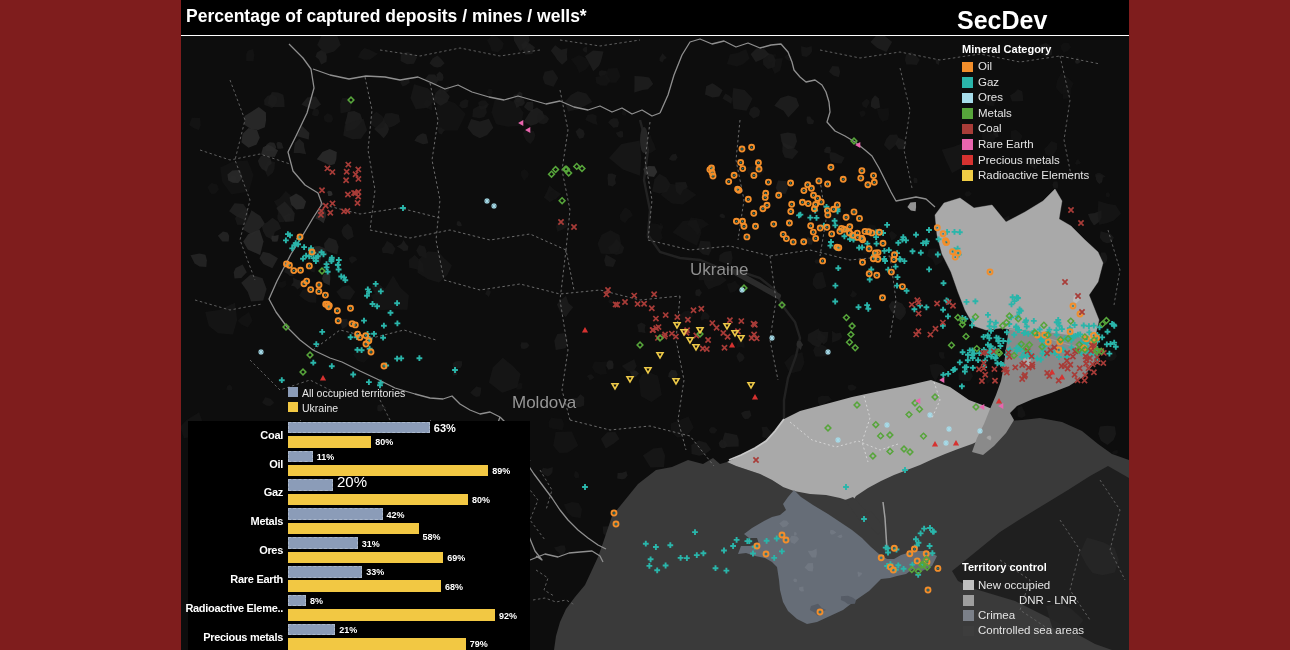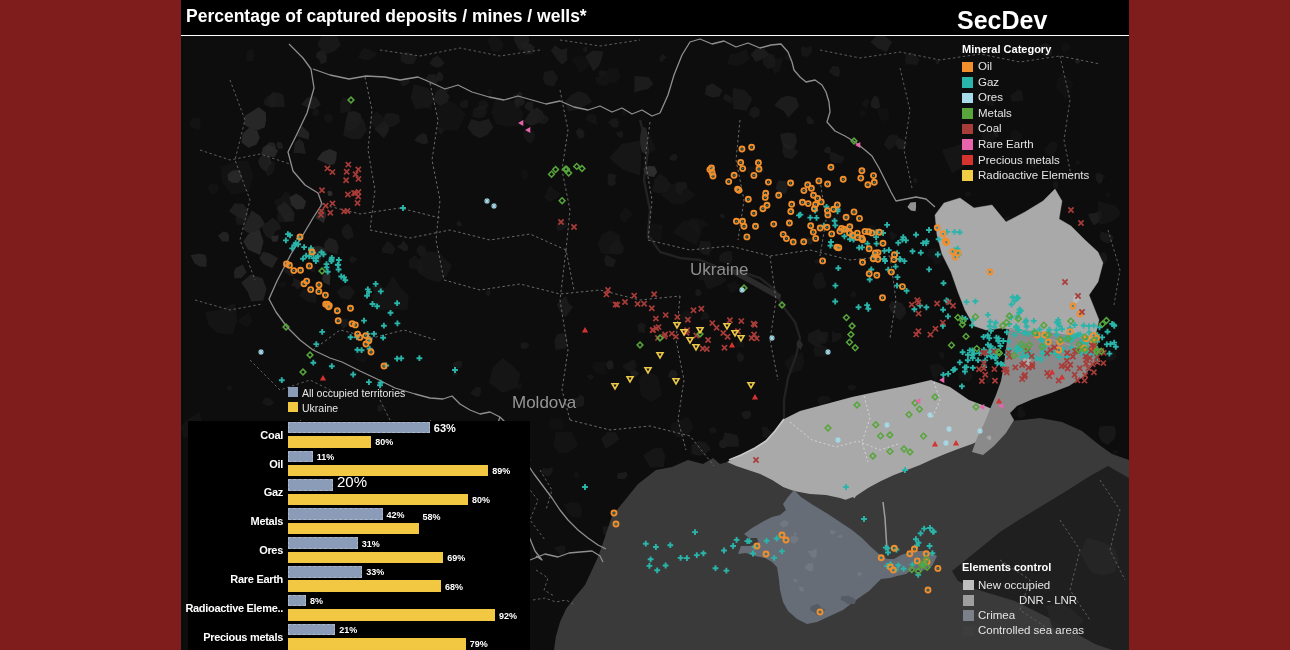--- a/index.html
+++ b/index.html
@@ -1362,21 +1362,21 @@
       <div style="position:absolute;left:311.2px;top:466.2px;font-size:9px;font-weight:bold;color:#fff;line-height:10px">89%</div>
       <div style="position:absolute;right:846px;top:457.6px;font-size:11px;font-weight:bold;color:#fff;line-height:12px;white-space:nowrap;letter-spacing:-0.3px">Oil</div>
       <div style="position:absolute;left:107px;top:479.4px;width:45.0px;height:11.6px;background:#8b9cb8;box-sizing:border-box;border:1px dashed rgba(185,196,212,0.7)"></div>
       <div style="position:absolute;left:156.0px;top:477px;font-size:15px;font-weight:normal;color:#fff;line-height:10px">20%</div>
       <div style="position:absolute;left:107px;top:493.7px;width:180.0px;height:11.6px;background:#f2c843"></div>
       <div style="position:absolute;left:291.0px;top:495.0px;font-size:9px;font-weight:bold;color:#fff;line-height:10px">80%</div>
       <div style="position:absolute;right:846px;top:486.4px;font-size:11px;font-weight:bold;color:#fff;line-height:12px;white-space:nowrap;letter-spacing:-0.3px">Gaz</div>
       <div style="position:absolute;left:107px;top:508.3px;width:94.5px;height:11.6px;background:#8b9cb8;box-sizing:border-box;border:1px dashed rgba(185,196,212,0.7)"></div>
       <div style="position:absolute;left:205.5px;top:509.6px;font-size:9px;font-weight:bold;color:#fff;line-height:10px">42%</div>
       <div style="position:absolute;left:107px;top:522.6px;width:130.5px;height:11.6px;background:#f2c843"></div>
-      <div style="position:absolute;left:241.5px;top:512px;font-size:9px;font-weight:bold;color:#fff;line-height:10px">58%</div>
+      <div style="position:absolute;left:241.5px;top:532px;font-size:9px;font-weight:bold;color:#fff;line-height:10px">58%</div>
       <div style="position:absolute;right:846px;top:515.3px;font-size:11px;font-weight:bold;color:#fff;line-height:12px;white-space:nowrap;letter-spacing:-0.3px">Metals</div>
       <div style="position:absolute;left:107px;top:537.2px;width:69.8px;height:11.6px;background:#8b9cb8;box-sizing:border-box;border:1px dashed rgba(185,196,212,0.7)"></div>
       <div style="position:absolute;left:180.8px;top:538.5px;font-size:9px;font-weight:bold;color:#fff;line-height:10px">31%</div>
       <div style="position:absolute;left:107px;top:551.5px;width:155.2px;height:11.6px;background:#f2c843"></div>
       <div style="position:absolute;left:266.2px;top:552.8px;font-size:9px;font-weight:bold;color:#fff;line-height:10px">69%</div>
       <div style="position:absolute;right:846px;top:544.2px;font-size:11px;font-weight:bold;color:#fff;line-height:12px;white-space:nowrap;letter-spacing:-0.3px">Ores</div>
       <div style="position:absolute;left:107px;top:566.0px;width:74.2px;height:11.6px;background:#8b9cb8;box-sizing:border-box;border:1px dashed rgba(185,196,212,0.7)"></div>
       <div style="position:absolute;left:185.2px;top:567.3px;font-size:9px;font-weight:bold;color:#fff;line-height:10px">33%</div>
       <div style="position:absolute;left:107px;top:580.3px;width:153.0px;height:11.6px;background:#f2c843"></div>
       <div style="position:absolute;left:264.0px;top:581.6px;font-size:9px;font-weight:bold;color:#fff;line-height:10px">68%</div>
@@ -1401,21 +1401,21 @@
       <div style="position:absolute;left:781px;top:108.2px;width:10.5px;height:10.5px;background:#57a53b"></div>
       <div style="position:absolute;left:797px;top:106.9px;font-size:11.5px;color:#e4e4e4;line-height:12px">Metals</div>
       <div style="position:absolute;left:781px;top:123.7px;width:10.5px;height:10.5px;background:#a83c38"></div>
       <div style="position:absolute;left:797px;top:122.4px;font-size:11.5px;color:#e4e4e4;line-height:12px">Coal</div>
       <div style="position:absolute;left:781px;top:139.2px;width:10.5px;height:10.5px;background:#e865ae"></div>
       <div style="position:absolute;left:797px;top:137.9px;font-size:11.5px;color:#e4e4e4;line-height:12px">Rare Earth</div>
       <div style="position:absolute;left:781px;top:154.8px;width:10.5px;height:10.5px;background:#d63230"></div>
       <div style="position:absolute;left:797px;top:153.5px;font-size:11.5px;color:#e4e4e4;line-height:12px">Precious metals</div>
       <div style="position:absolute;left:781px;top:170.4px;width:10.5px;height:10.5px;background:#f0cd45"></div>
       <div style="position:absolute;left:797px;top:169.1px;font-size:11.5px;color:#e4e4e4;line-height:12px">Radioactive Elements</div>
-<div style="position:absolute;left:781px;top:561px;font-size:11px;font-weight:bold;color:#fff">Elements control</div>
+<div style="position:absolute;left:781px;top:561px;font-size:11px;font-weight:bold;color:#fff">Territory control</div>
       <div style="position:absolute;left:782px;top:579.8px;width:10.5px;height:10.5px;background:#bfbfbf"></div>
       <div style="position:absolute;left:797px;top:578.5px;font-size:11.5px;color:#e4e4e4;line-height:12px">New occupied</div>
       <div style="position:absolute;left:782px;top:595.1px;width:10.5px;height:10.5px;background:#9e9e9e"></div>
       <div style="position:absolute;left:838px;top:593.8px;font-size:11.5px;color:#e4e4e4;line-height:12px">DNR - LNR</div>
       <div style="position:absolute;left:782px;top:610.4px;width:10.5px;height:10.5px;background:#7b8089"></div>
       <div style="position:absolute;left:797px;top:609.1px;font-size:11.5px;color:#e4e4e4;line-height:12px">Crimea</div>
       <div style="position:absolute;left:782px;top:625.7px;width:10.5px;height:10.5px;background:#3d3d3d"></div>
       <div style="position:absolute;left:797px;top:624.4px;font-size:11.5px;color:#e4e4e4;line-height:12px">Controlled sea areas</div>
 </div>
 </div>

